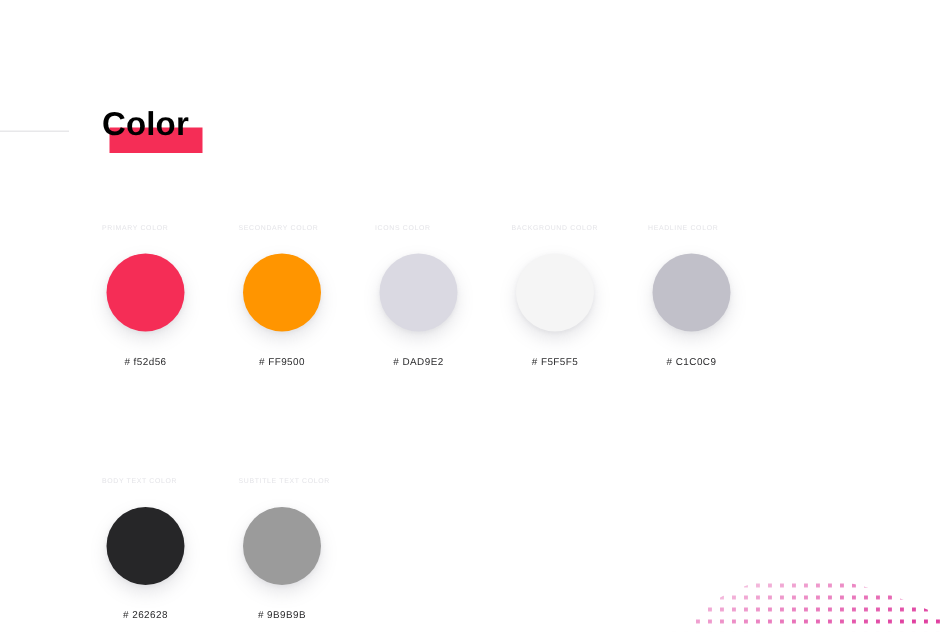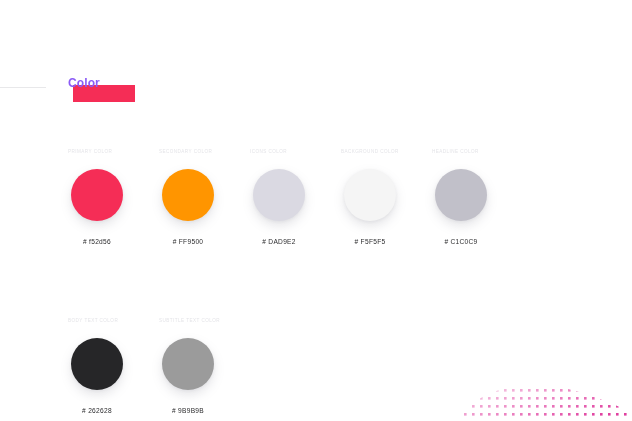--- a/index.html
+++ b/index.html
@@ -49,23 +49,23 @@
     left: 5px;
     top: 15px;
     width: 62px;
     height: 17px;
     background: #f52d56;
   }
   .title-text {
     position: absolute;
     left: 0;
     top: 0;
-    font-size: 12px;
+    font-size: 22px;
     font-weight: bold;
-    color: #8b5cf6;
+    color: #000000;
     letter-spacing: 0.1px;
     line-height: 26px;
     white-space: nowrap;
   }
 
   
   .swatch-row {
     position: absolute;
     display: flex;
     gap: 0;

